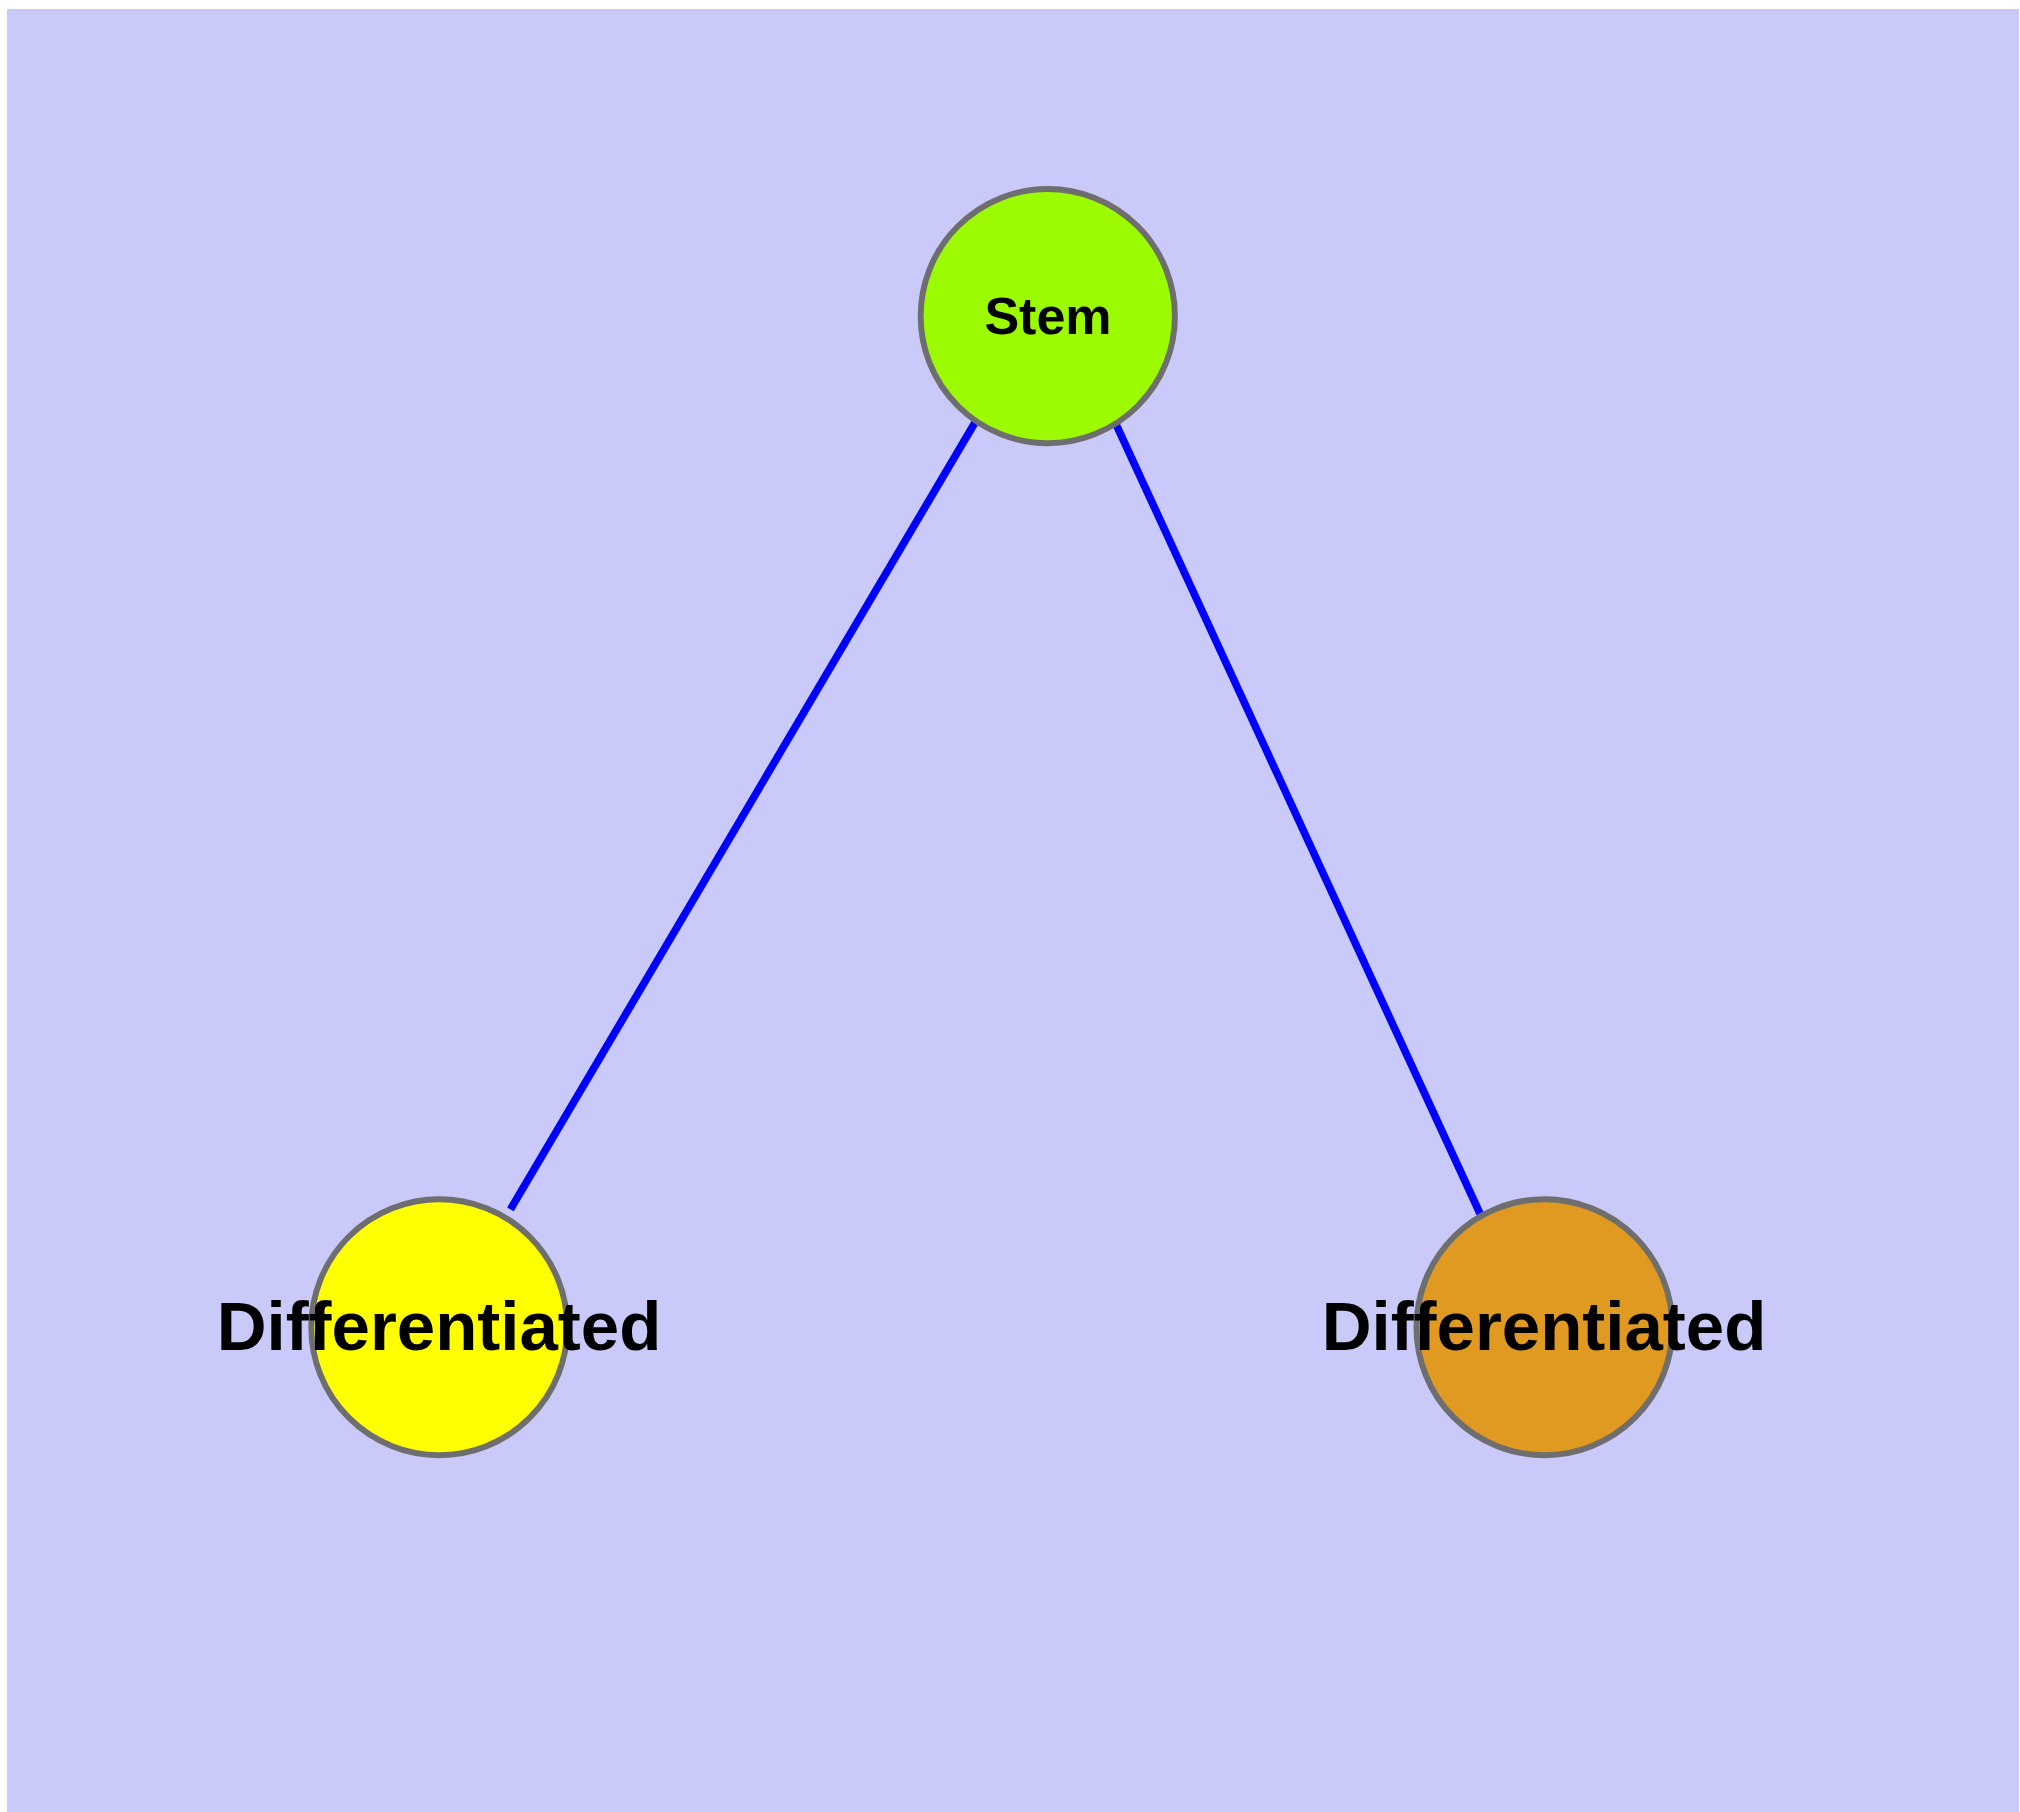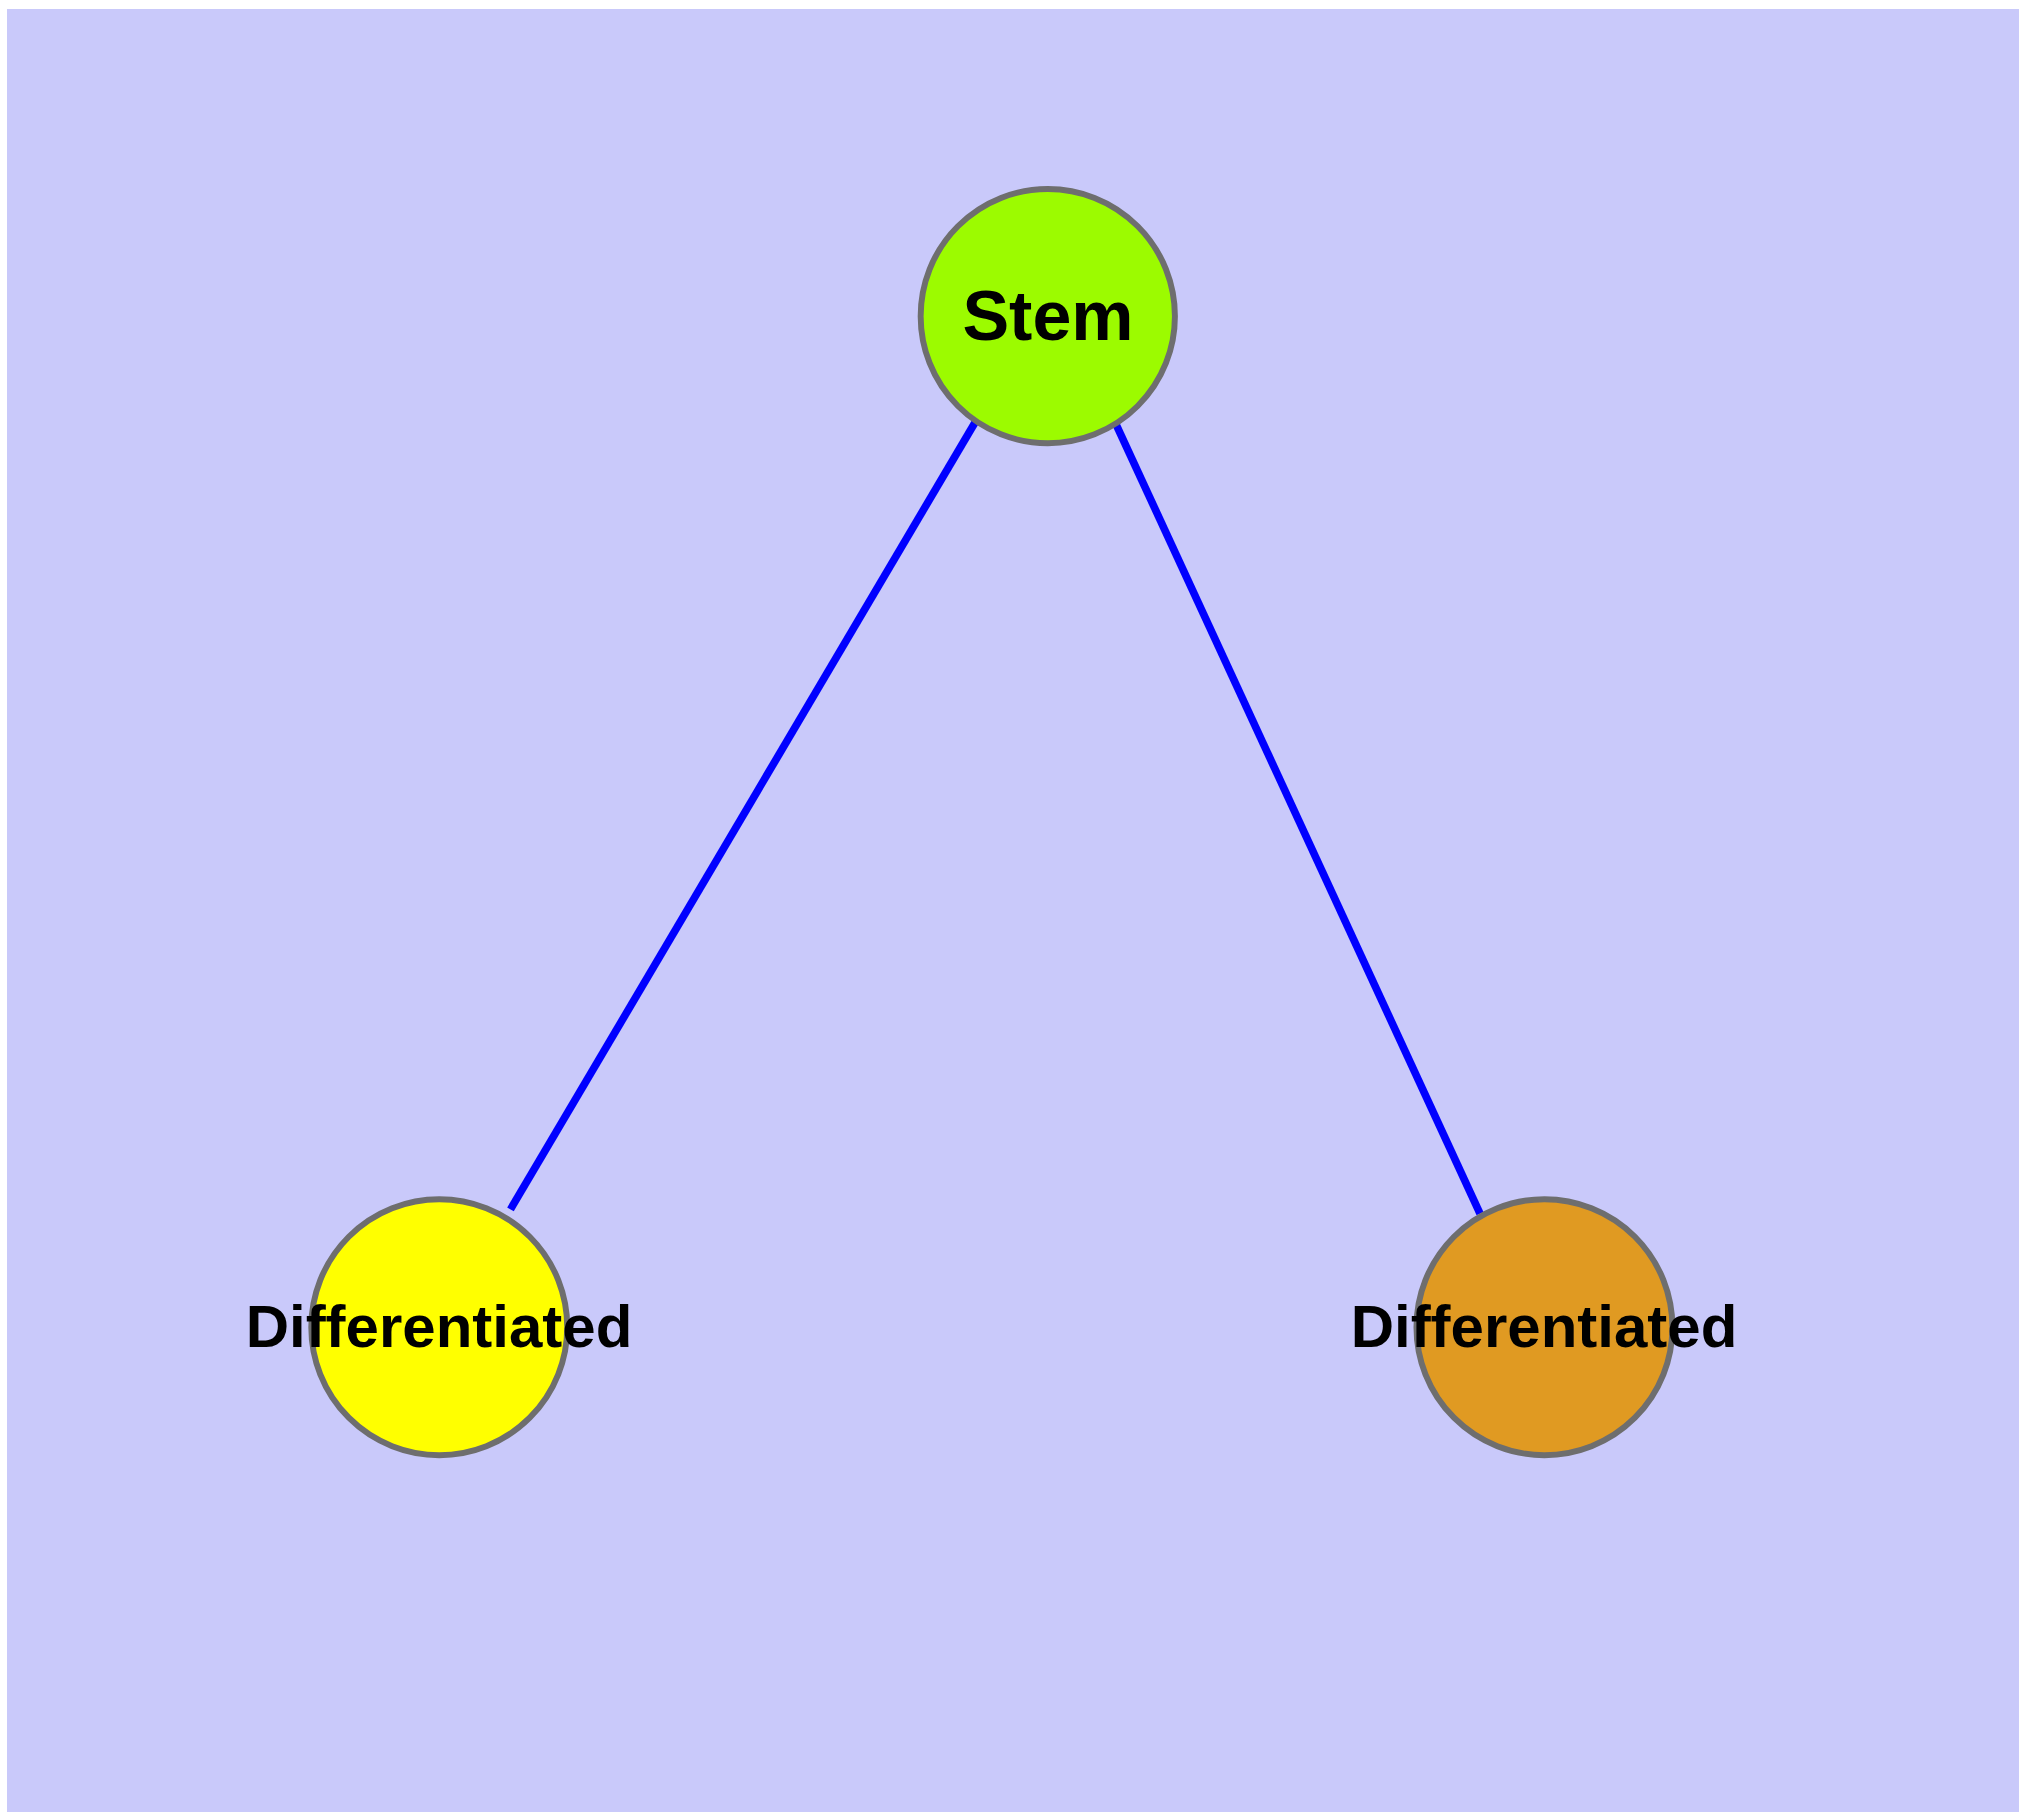--- a/index.html
+++ b/index.html
@@ -47,24 +47,24 @@
     color: #000000;
     font-family: "Liberation Sans", sans-serif;
     font-weight: bold;
     text-align: center;
     white-space: pre;
     line-height: 1.12;
     pointer-events: none;
     transform: translate(-50%, -50%);
   }
   .label-stem {
-    font-size: 70px;
+    font-size: 52px;
   }
   .label-diff {
-    font-size: 60px;
+    font-size: 69px;
   }
 </style>
 </head>
 <body>
 
 <div id="canvas">
 
   <div class="plot-area"></div>
 
   <svg class="graph-svg" viewBox="0 0 2384 2138">

